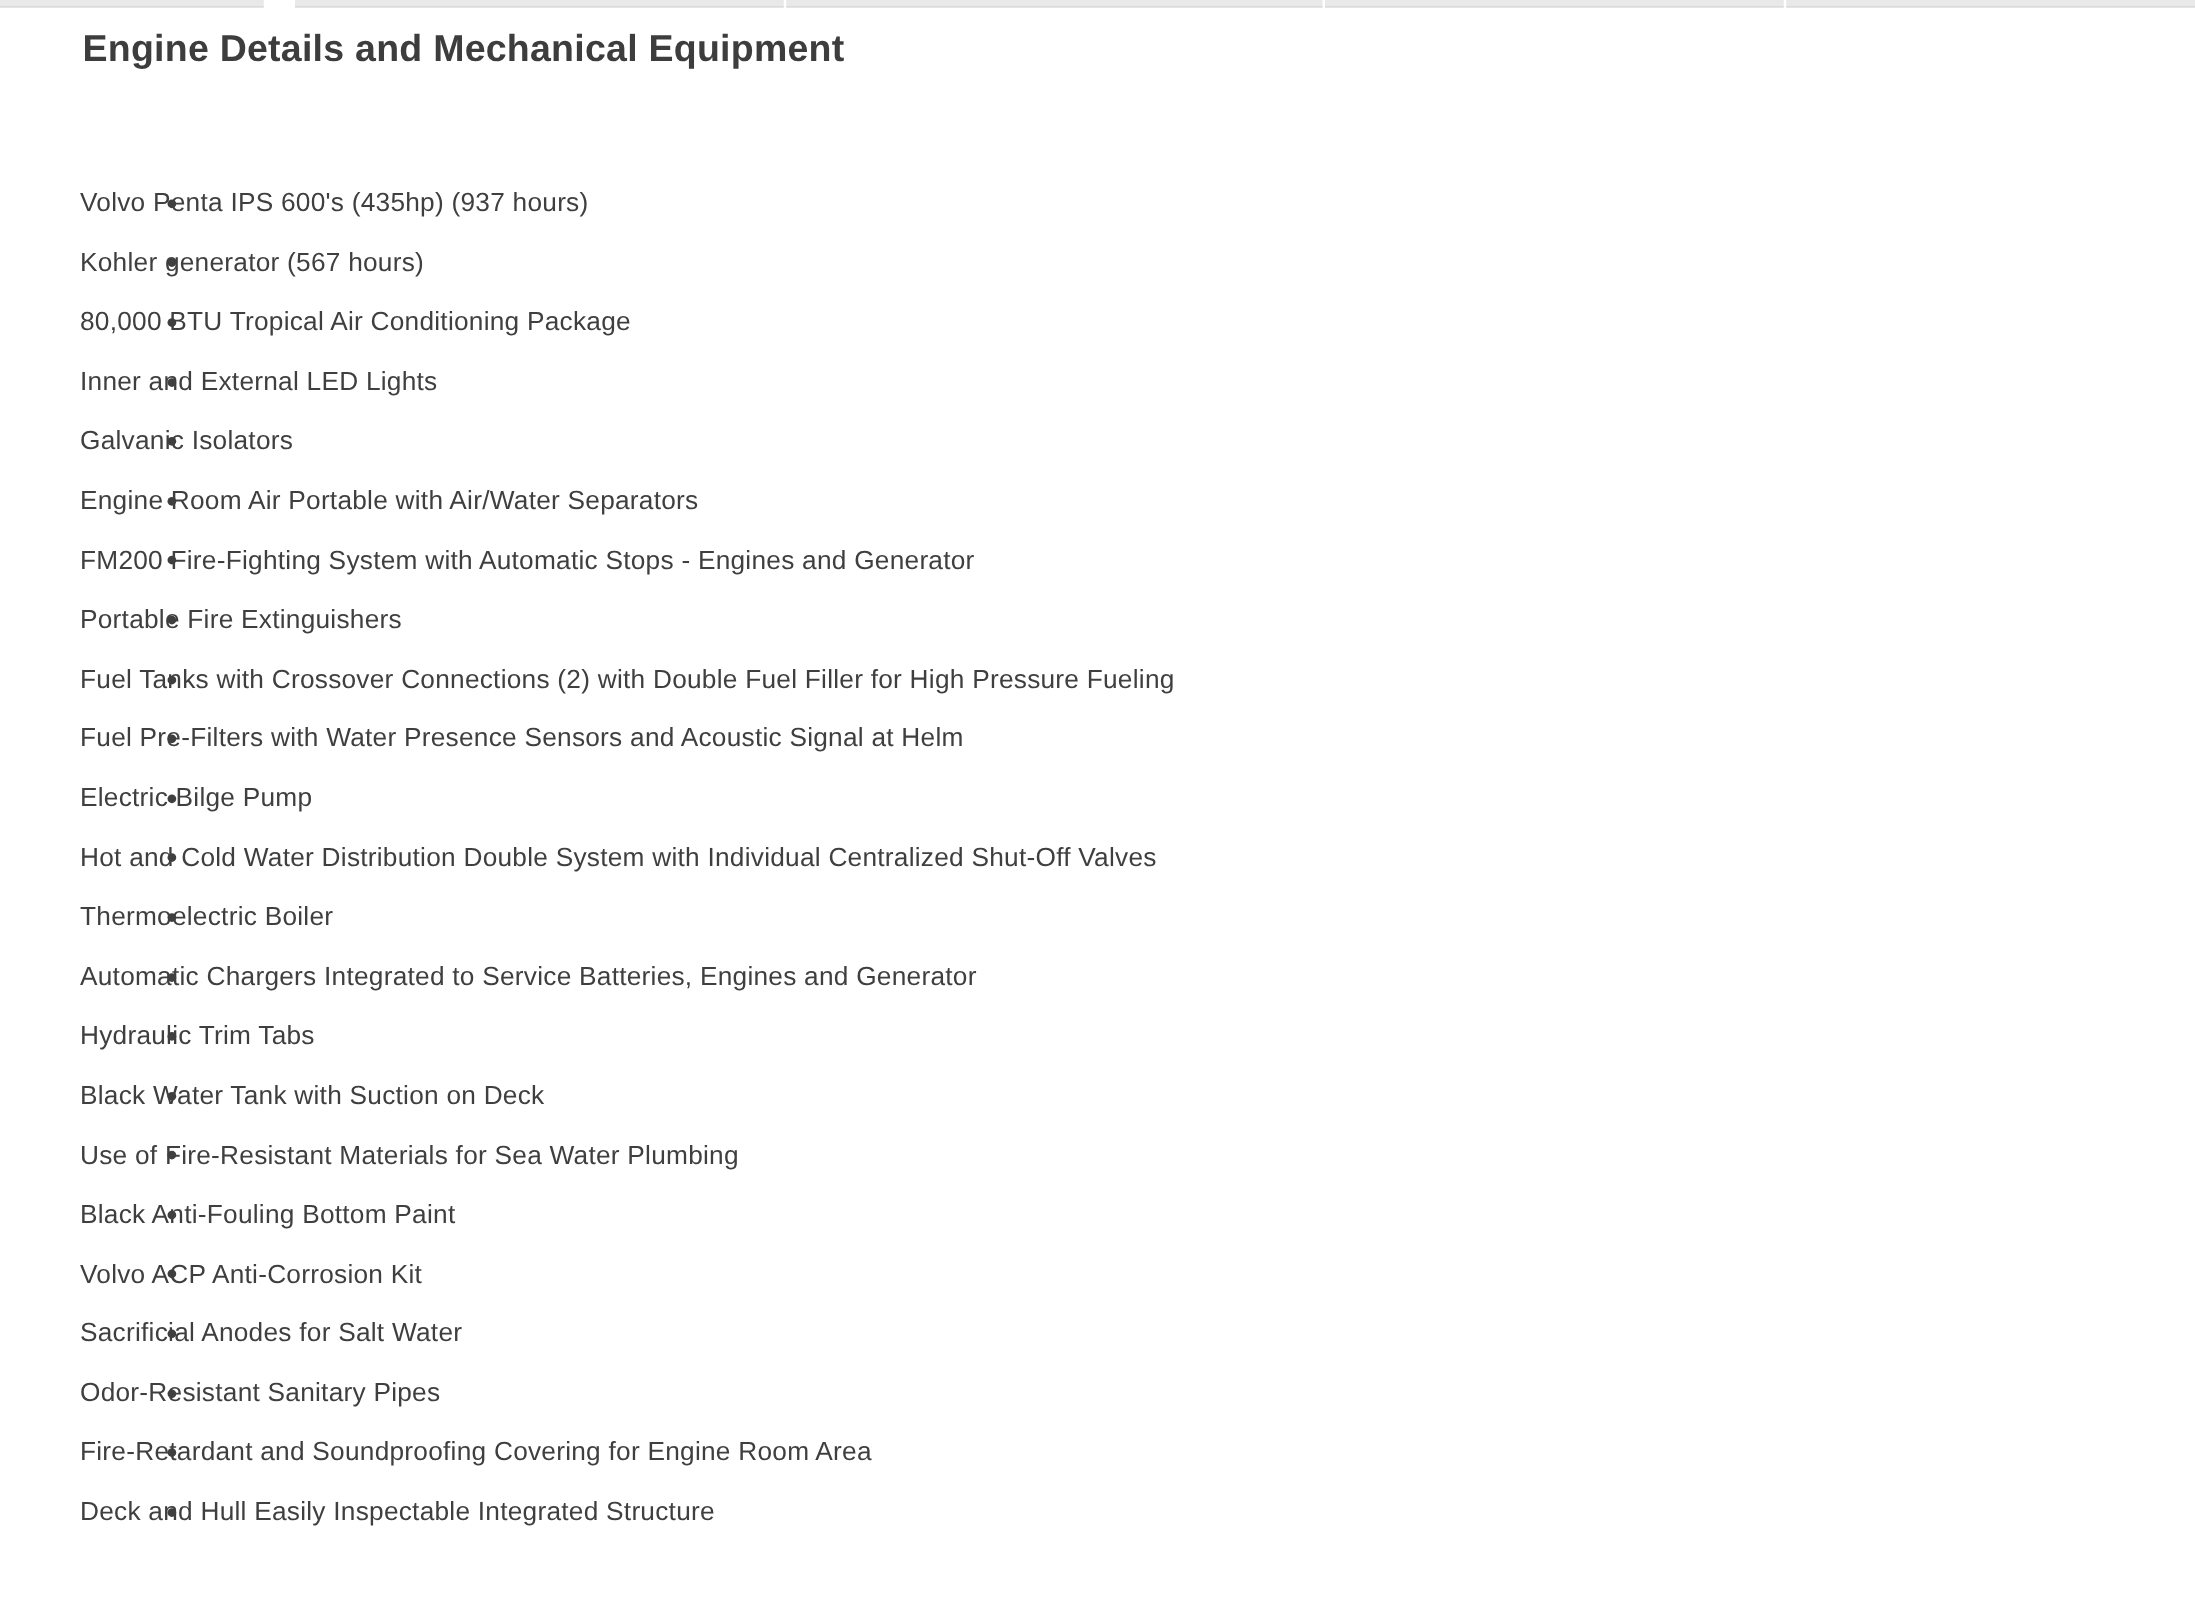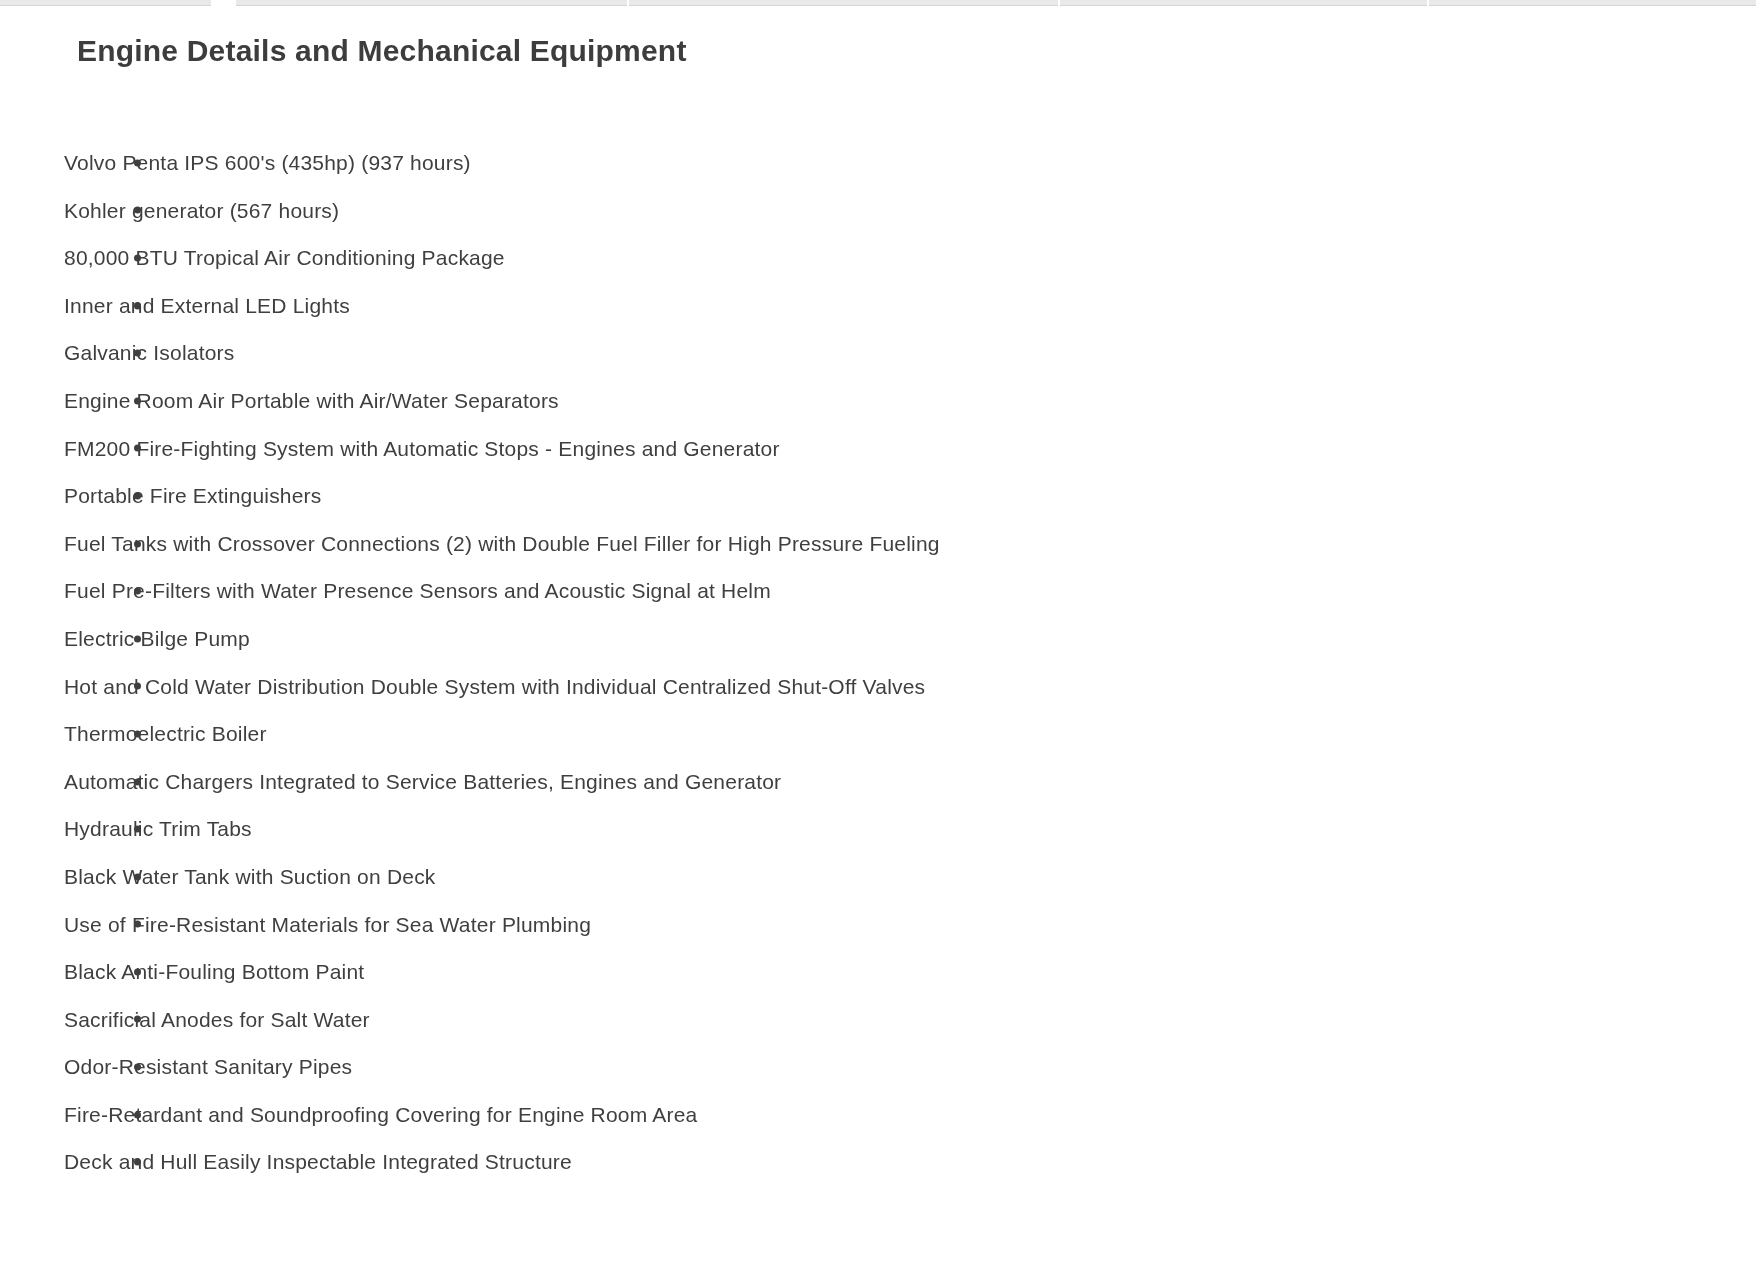--- a/index.html
+++ b/index.html
@@ -33,21 +33,21 @@
   .seg-1 { left: 0;      width: 211px; }
   .seg-2 { left: 236px;  width: 391px; }
   .seg-3 { left: 629px;  width: 429px; }
   .seg-4 { left: 1060px; width: 367px; }
   .seg-5 { left: 1429px; width: 327px; }
 
   .page-title {
     position: absolute;
     top: 16px;
     left: 62px;
-    margin: 15px;
+    margin: 4px;
     font-size: 30px;
     line-height: 40px;
     font-weight: bold;
     letter-spacing: 0.2px;
     color: #3d3d3d;
     white-space: nowrap;
   }
 
   .equipment {
     position: absolute;
@@ -105,17 +105,18 @@
     <li>Fuel Tanks with Crossover Connections (2) with Double Fuel Filler for High Pressure Fueling</li>
     <li>Fuel Pre-Filters with Water Presence Sensors and Acoustic Signal at Helm</li>
     <li>Electric Bilge Pump</li>
     <li>Hot and Cold Water Distribution Double System with Individual Centralized Shut-Off Valves</li>
     <li>Thermoelectric Boiler</li>
     <li>Automatic Chargers Integrated to Service Batteries, Engines and Generator</li>
     <li>Hydraulic Trim Tabs</li>
     <li>Black Water Tank with Suction on Deck</li>
     <li>Use of Fire-Resistant Materials for Sea Water Plumbing</li>
     <li>Black Anti-Fouling Bottom Paint</li>
+    <li>Volvo ACP Anti-Corrosion Kit</li>
     <li>Sacrificial Anodes for Salt Water</li>
     <li>Odor-Resistant Sanitary Pipes</li>
     <li>Fire-Retardant and Soundproofing Covering for Engine Room Area</li>
     <li>Deck and Hull Easily Inspectable Integrated Structure</li>
   </ul>
 
 </body></html>

